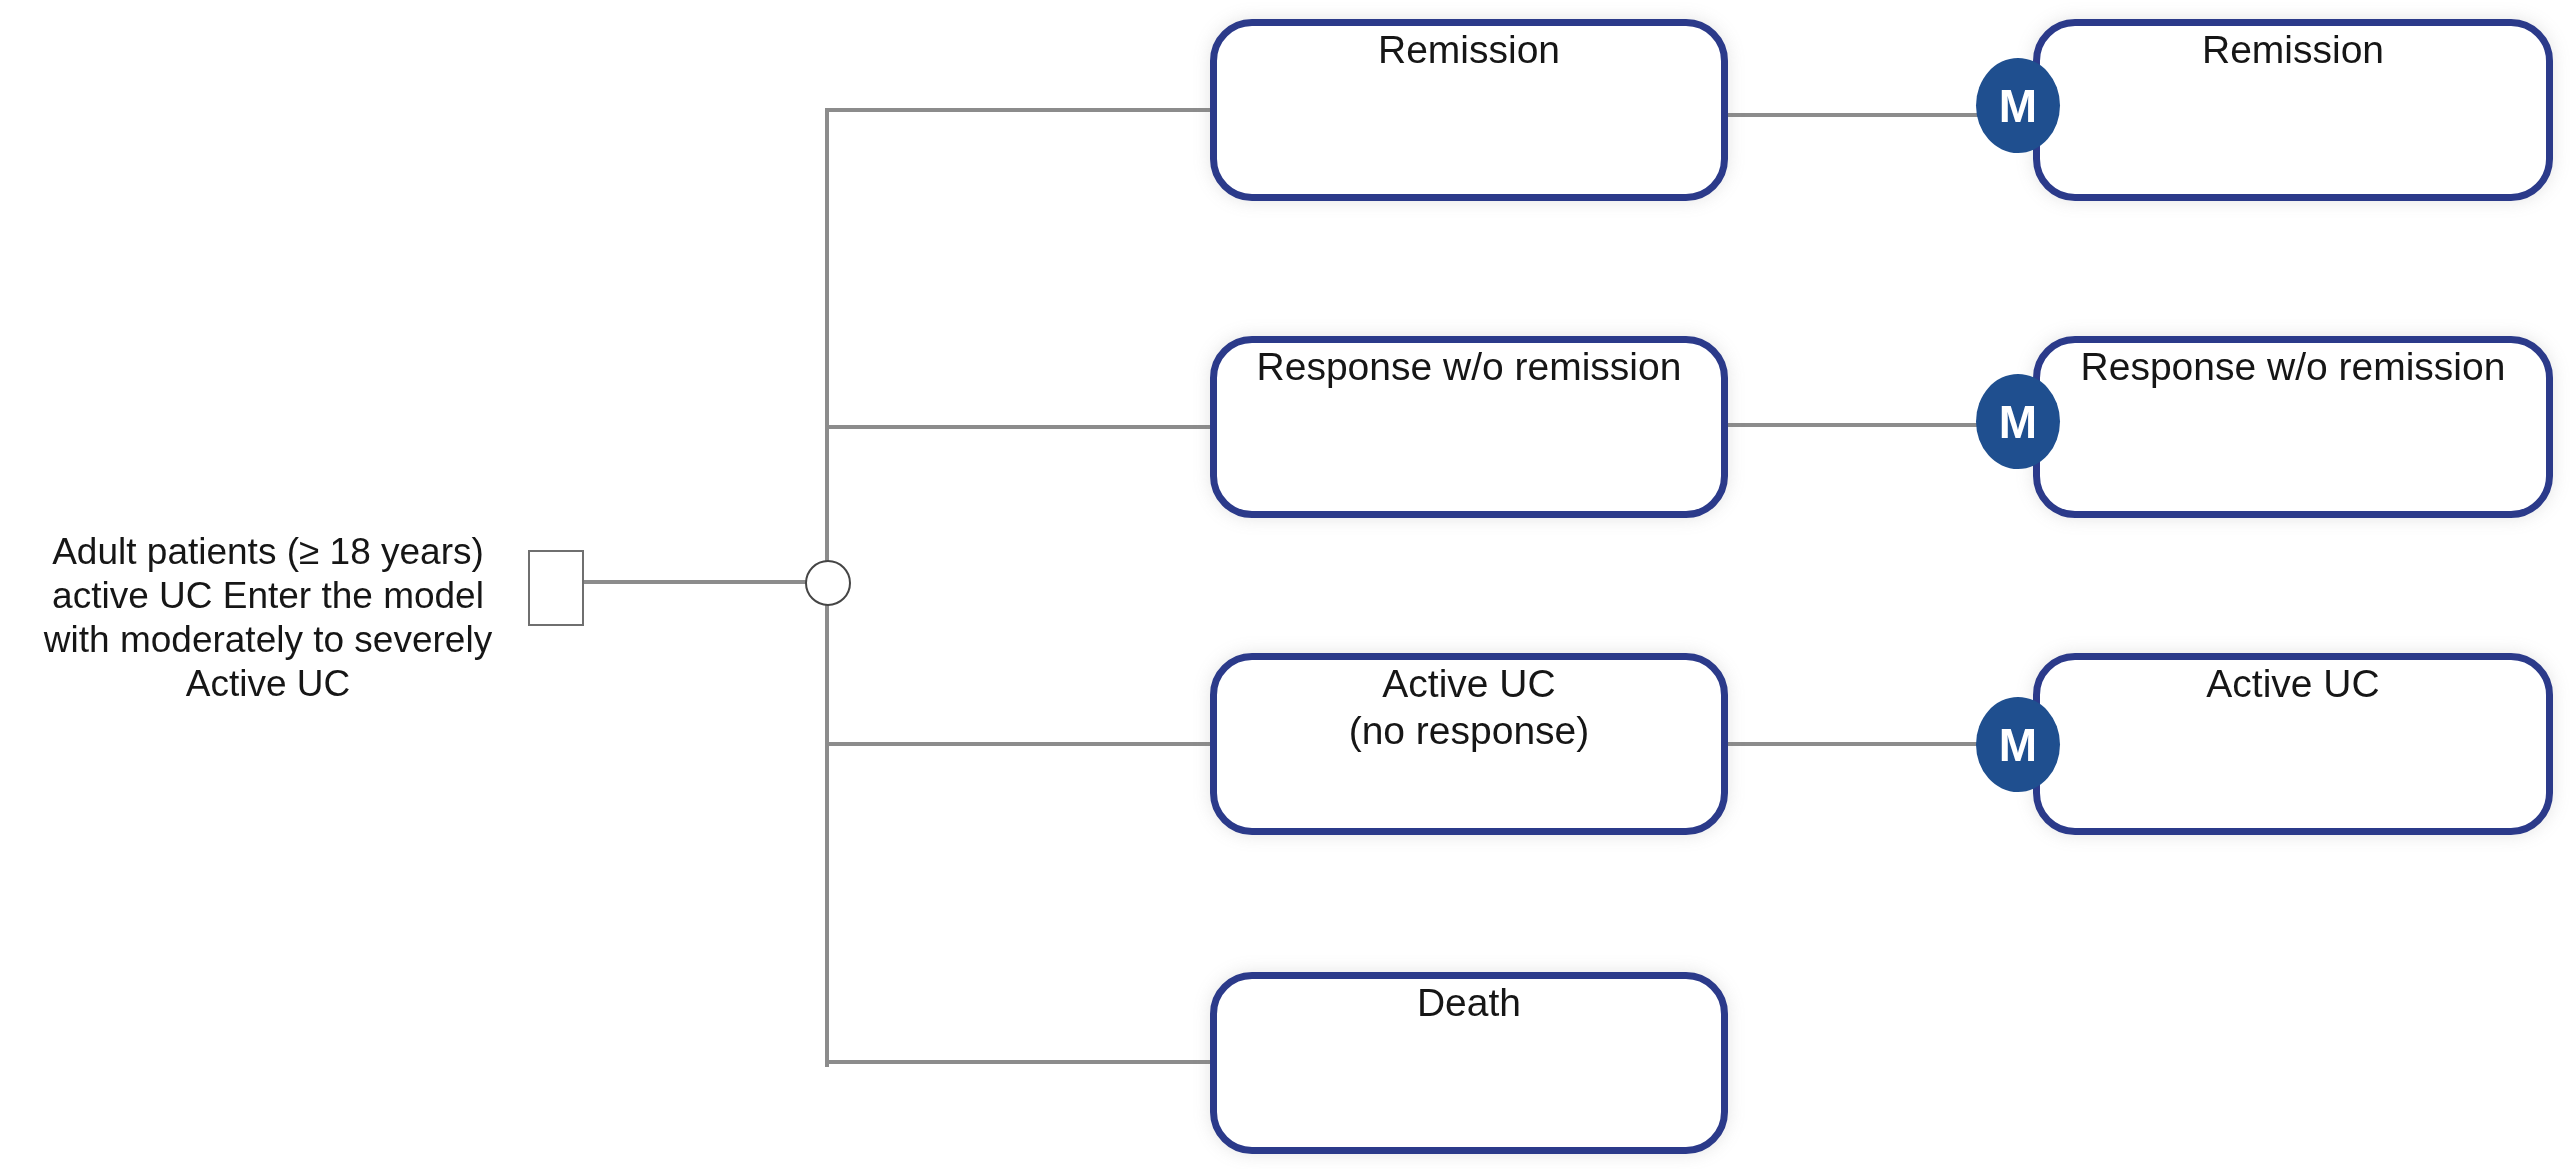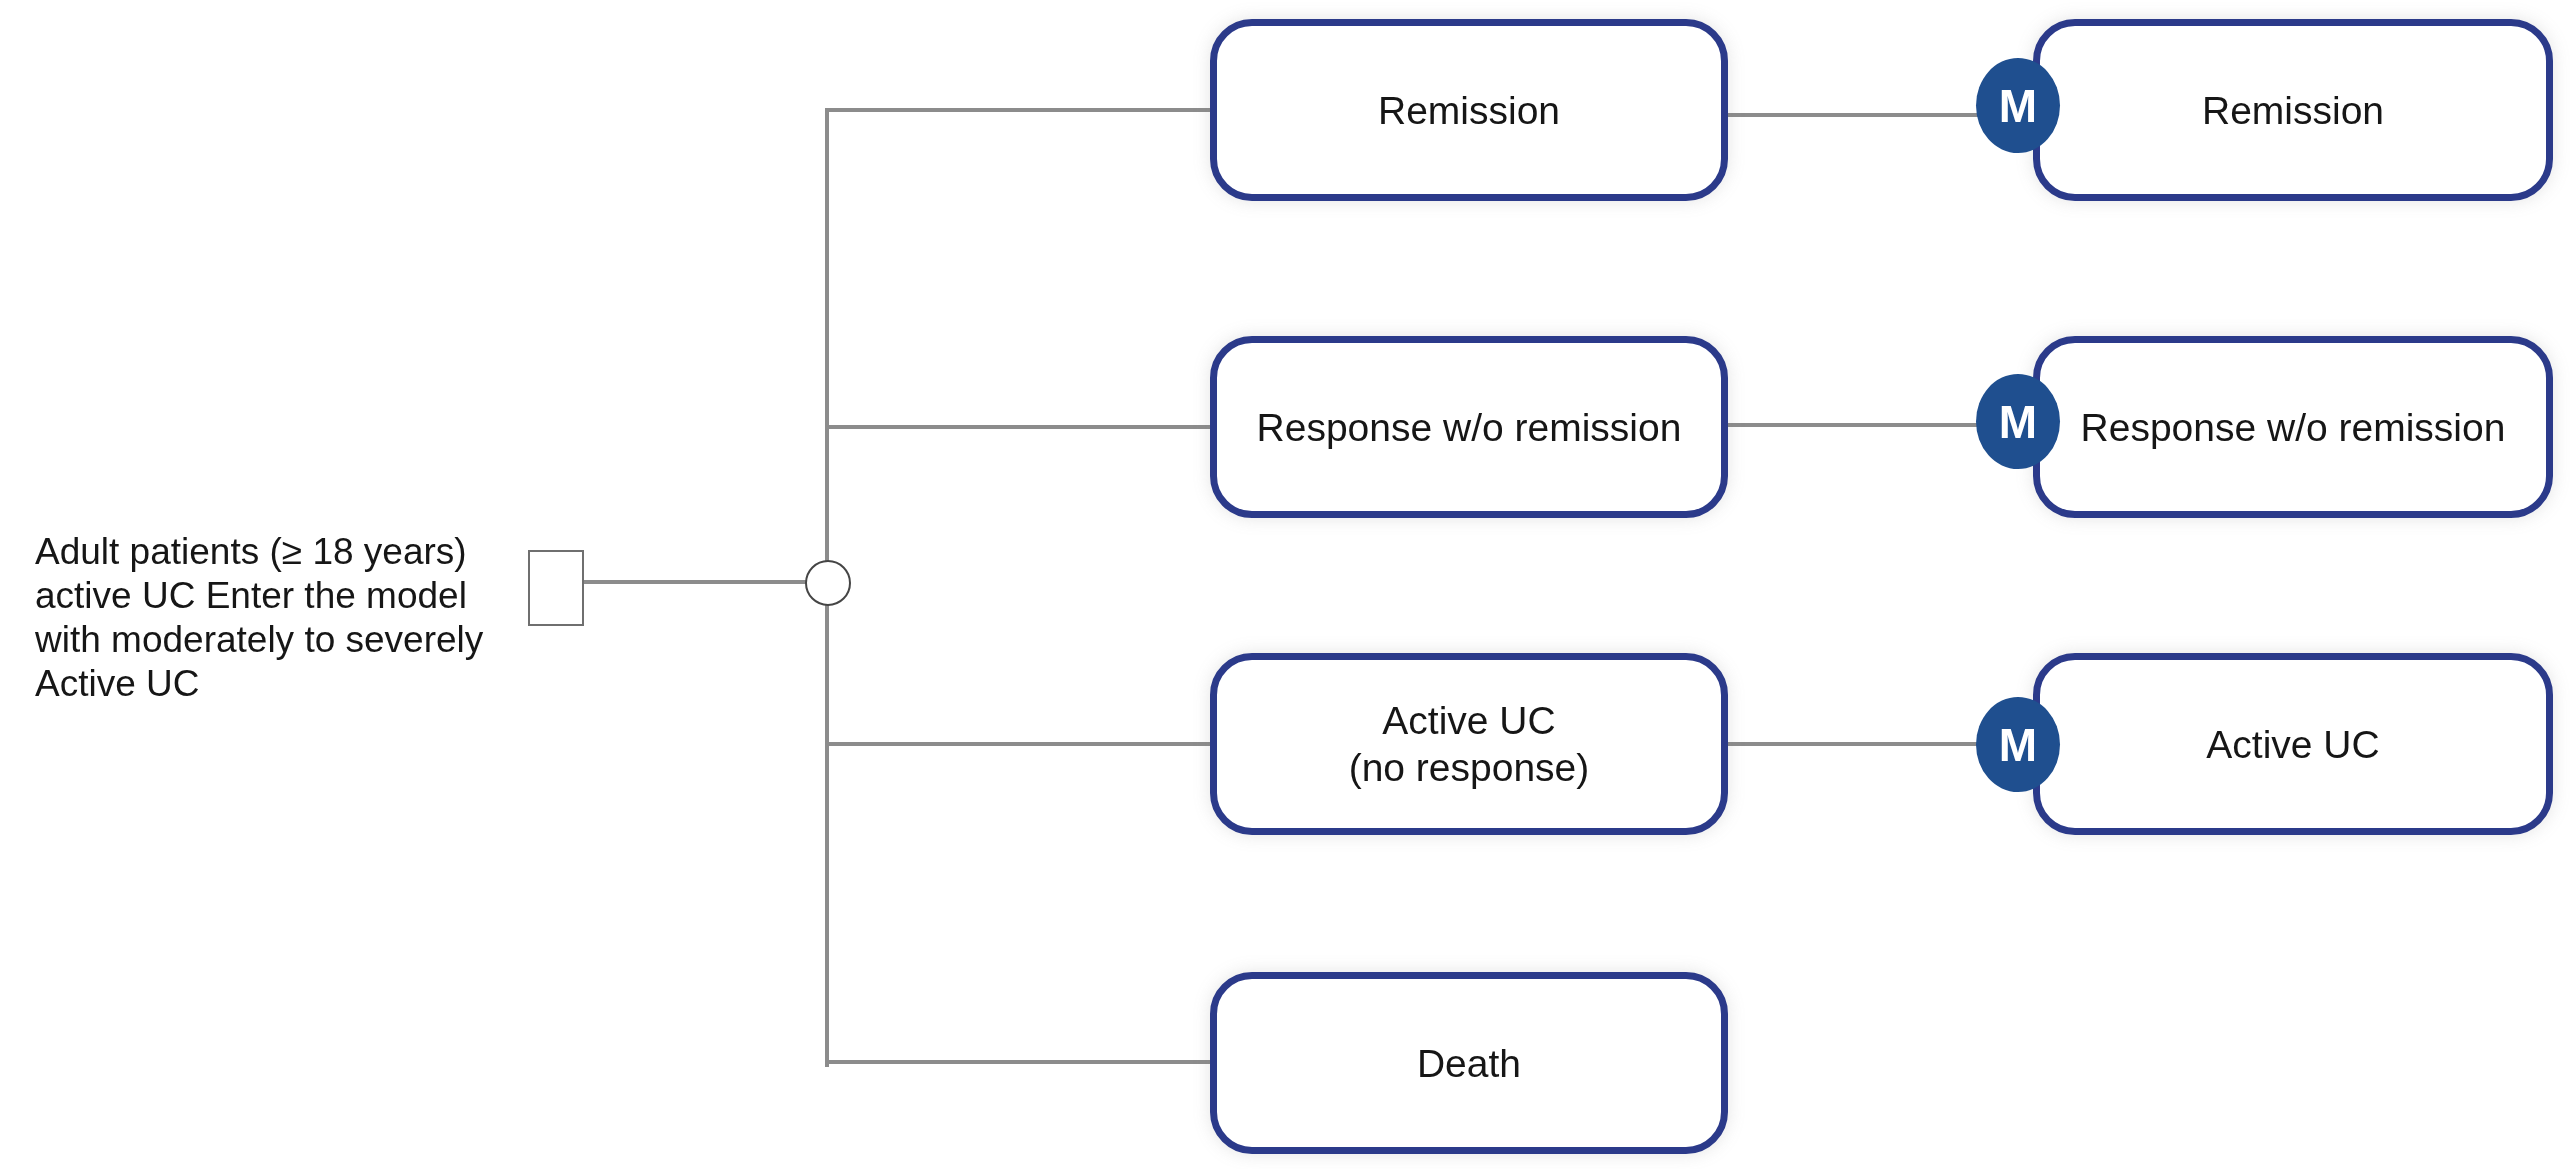--- a/index.html
+++ b/index.html
@@ -23,21 +23,21 @@
   }
   .hline { height: 4.1px; }
   .vline { width: 4.1px; }
 
   
   .entry-text {
     position: absolute;
     left: 35px;
     top: 530px;
     width: 466px;
-    text-align: left;
+    text-align: center;
     font-size: 37px;
     line-height: 44px;
     color: #161616;
     z-index: 2;
   }
 
   
   .decision-node {
     position: absolute;
     left: 528px;
@@ -67,21 +67,20 @@
   
   .state-box {
     position: absolute;
     box-sizing: border-box;
     width: 518px;
     height: 182px;
     border: 7px solid #2b3a8a;
     border-radius: 42px;
     background: #ffffff;
     display: flex;
-    align-items: center;
     justify-content: center;
     z-index: 2;
     box-shadow: 0 0 16.5px rgba(130,130,130,0.22);
   }
   .state-box .label {
     font-size: 39px;
     line-height: 47px;
     color: #161616;
     text-align: center;
     white-space: pre-line;

